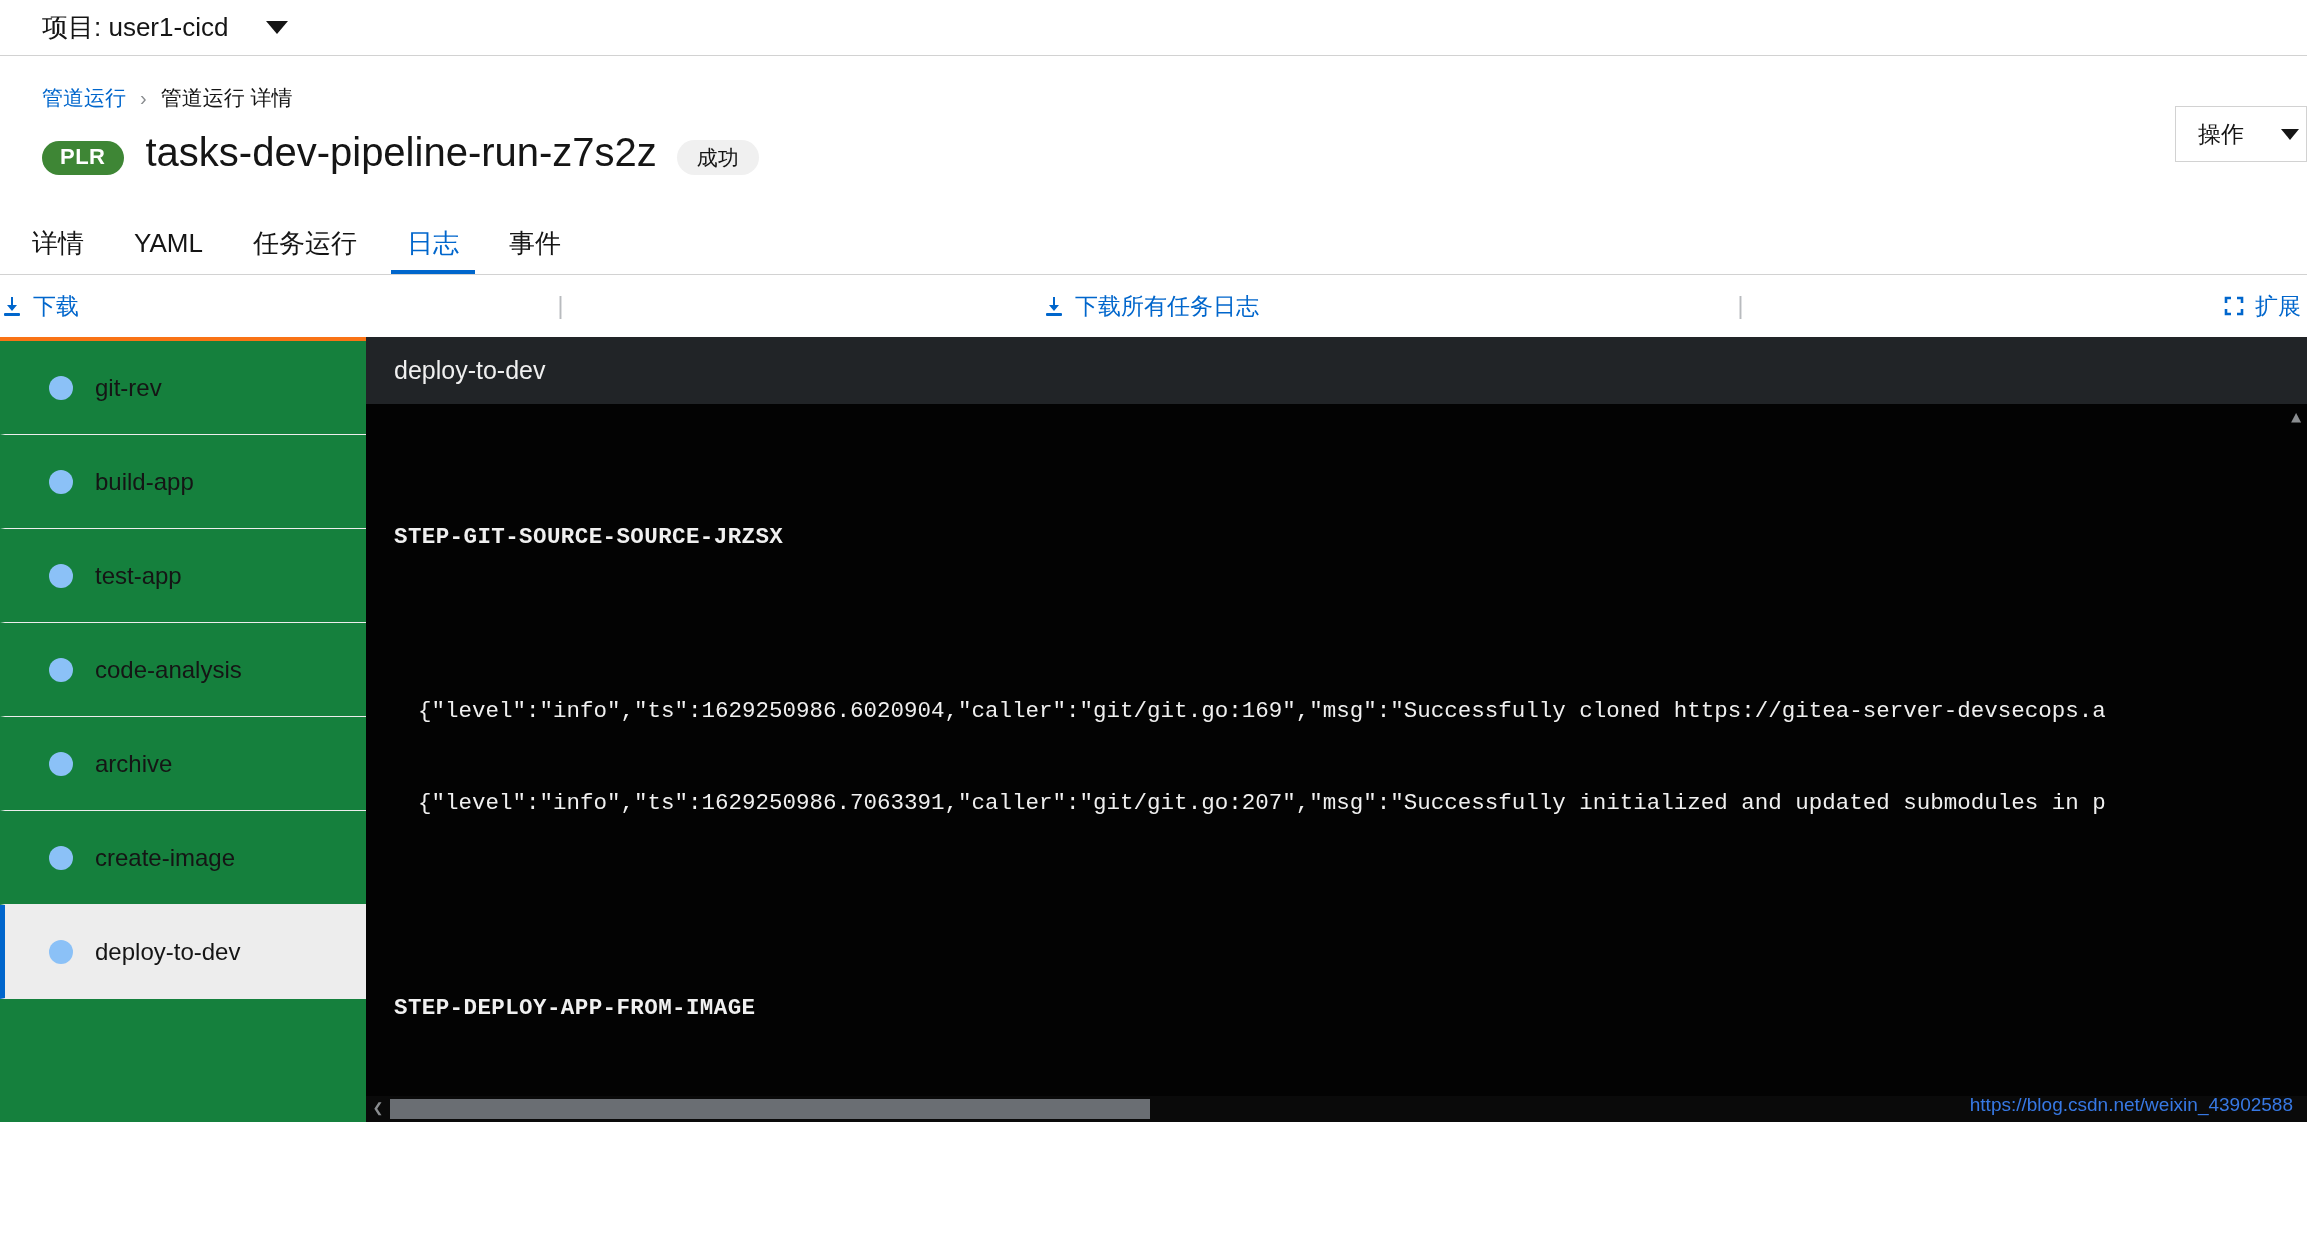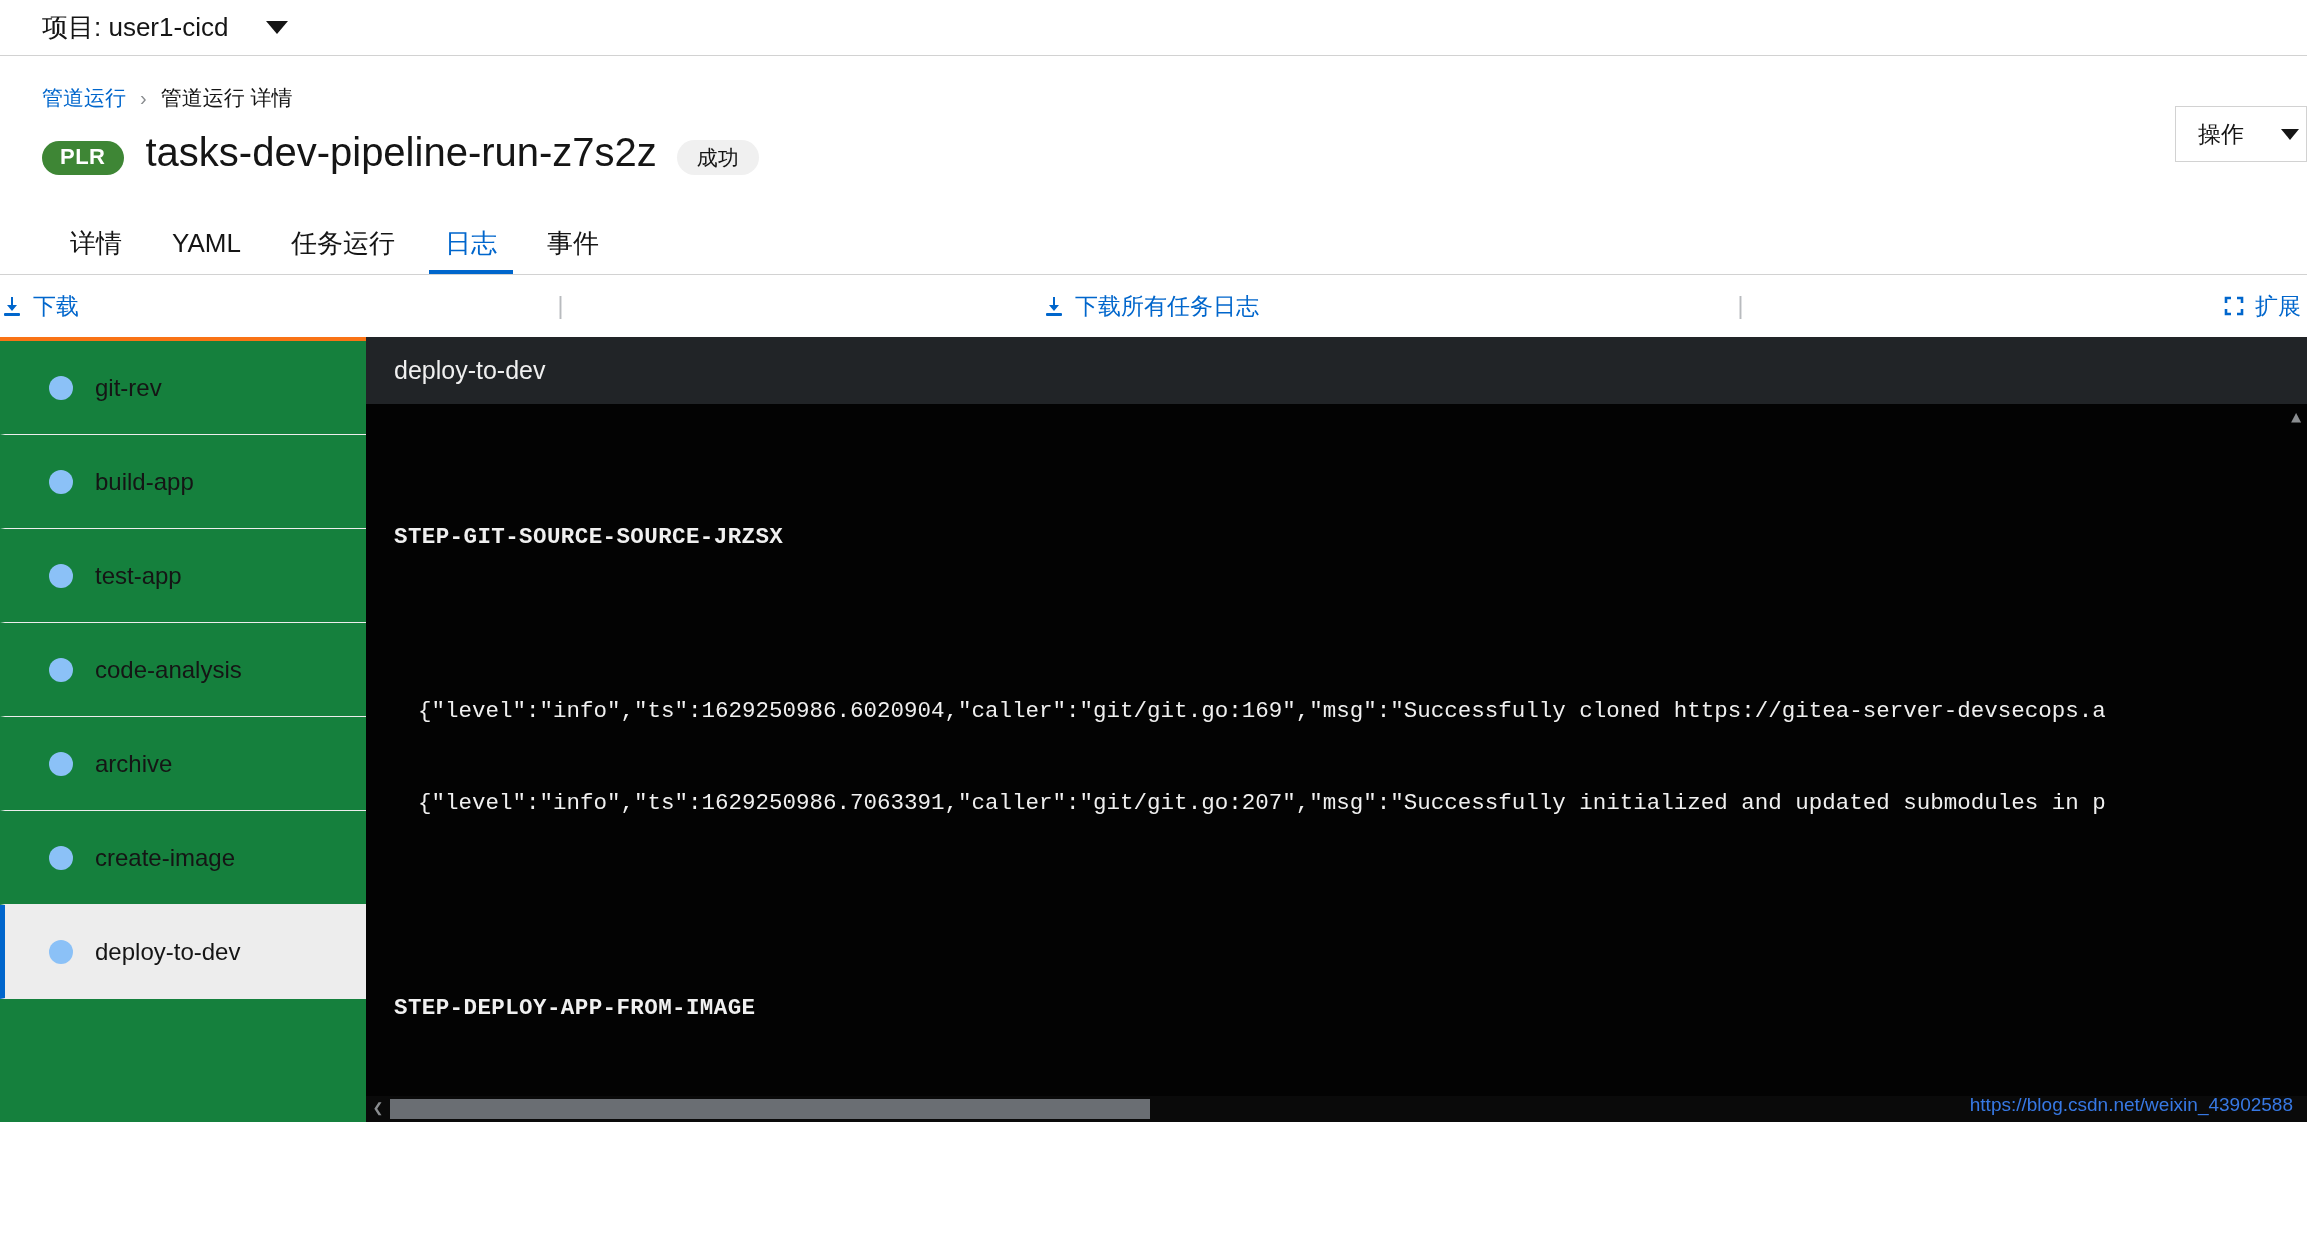--- a/index.html
+++ b/index.html
@@ -78,21 +78,21 @@
     margin-left: 26px; width: 0; height: 0;
     border-left: 9px solid transparent;
     border-right: 9px solid transparent;
     border-top: 11px solid #151515;
   }
 
   
   .tabs {
     display: flex; align-items: flex-end;
     margin-top: 36px;
-    padding-left: 54px;
+    padding-left: 16px;
     border-bottom: 1px solid #d2d2d2;
     height: 64px;
     text-align: center;
   }
   .tab {
     font-size: 26px; color: #151515;
     padding: 0 16px 14px 16px;
     margin-right: 18px;
     cursor: pointer;
     border-bottom: 4px solid transparent;

